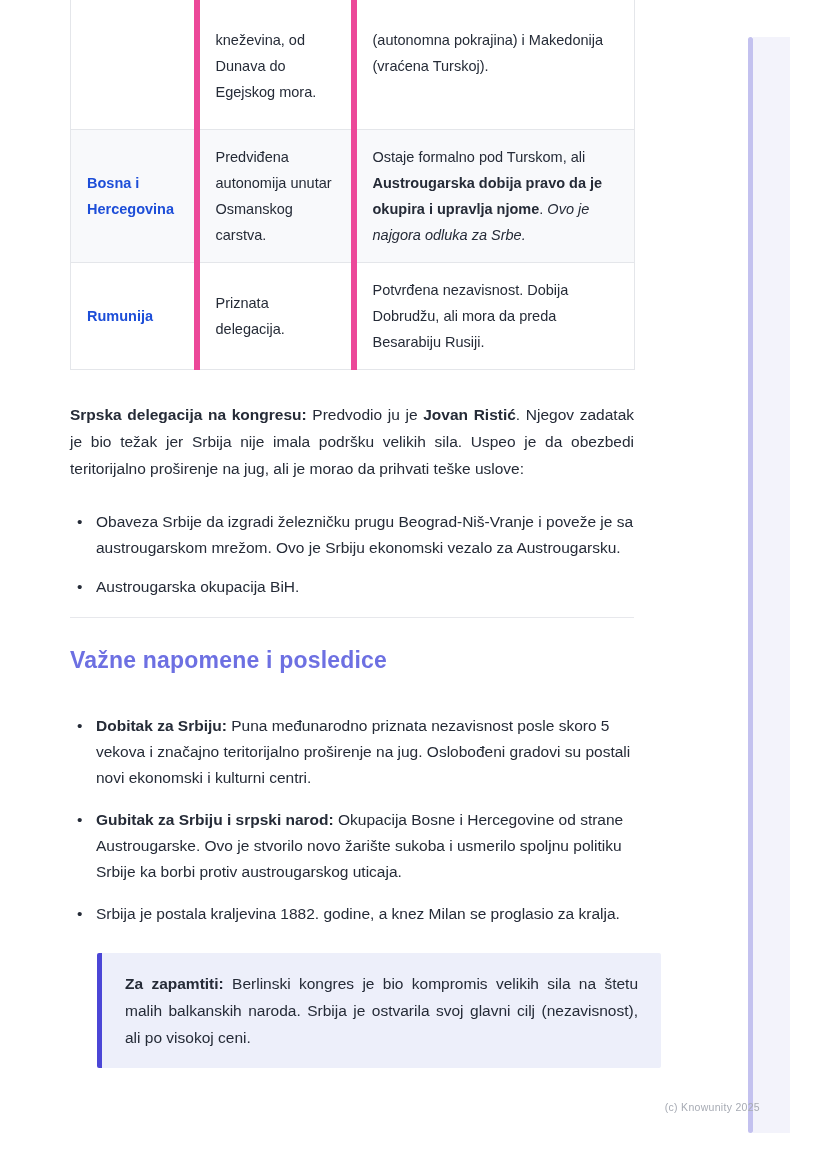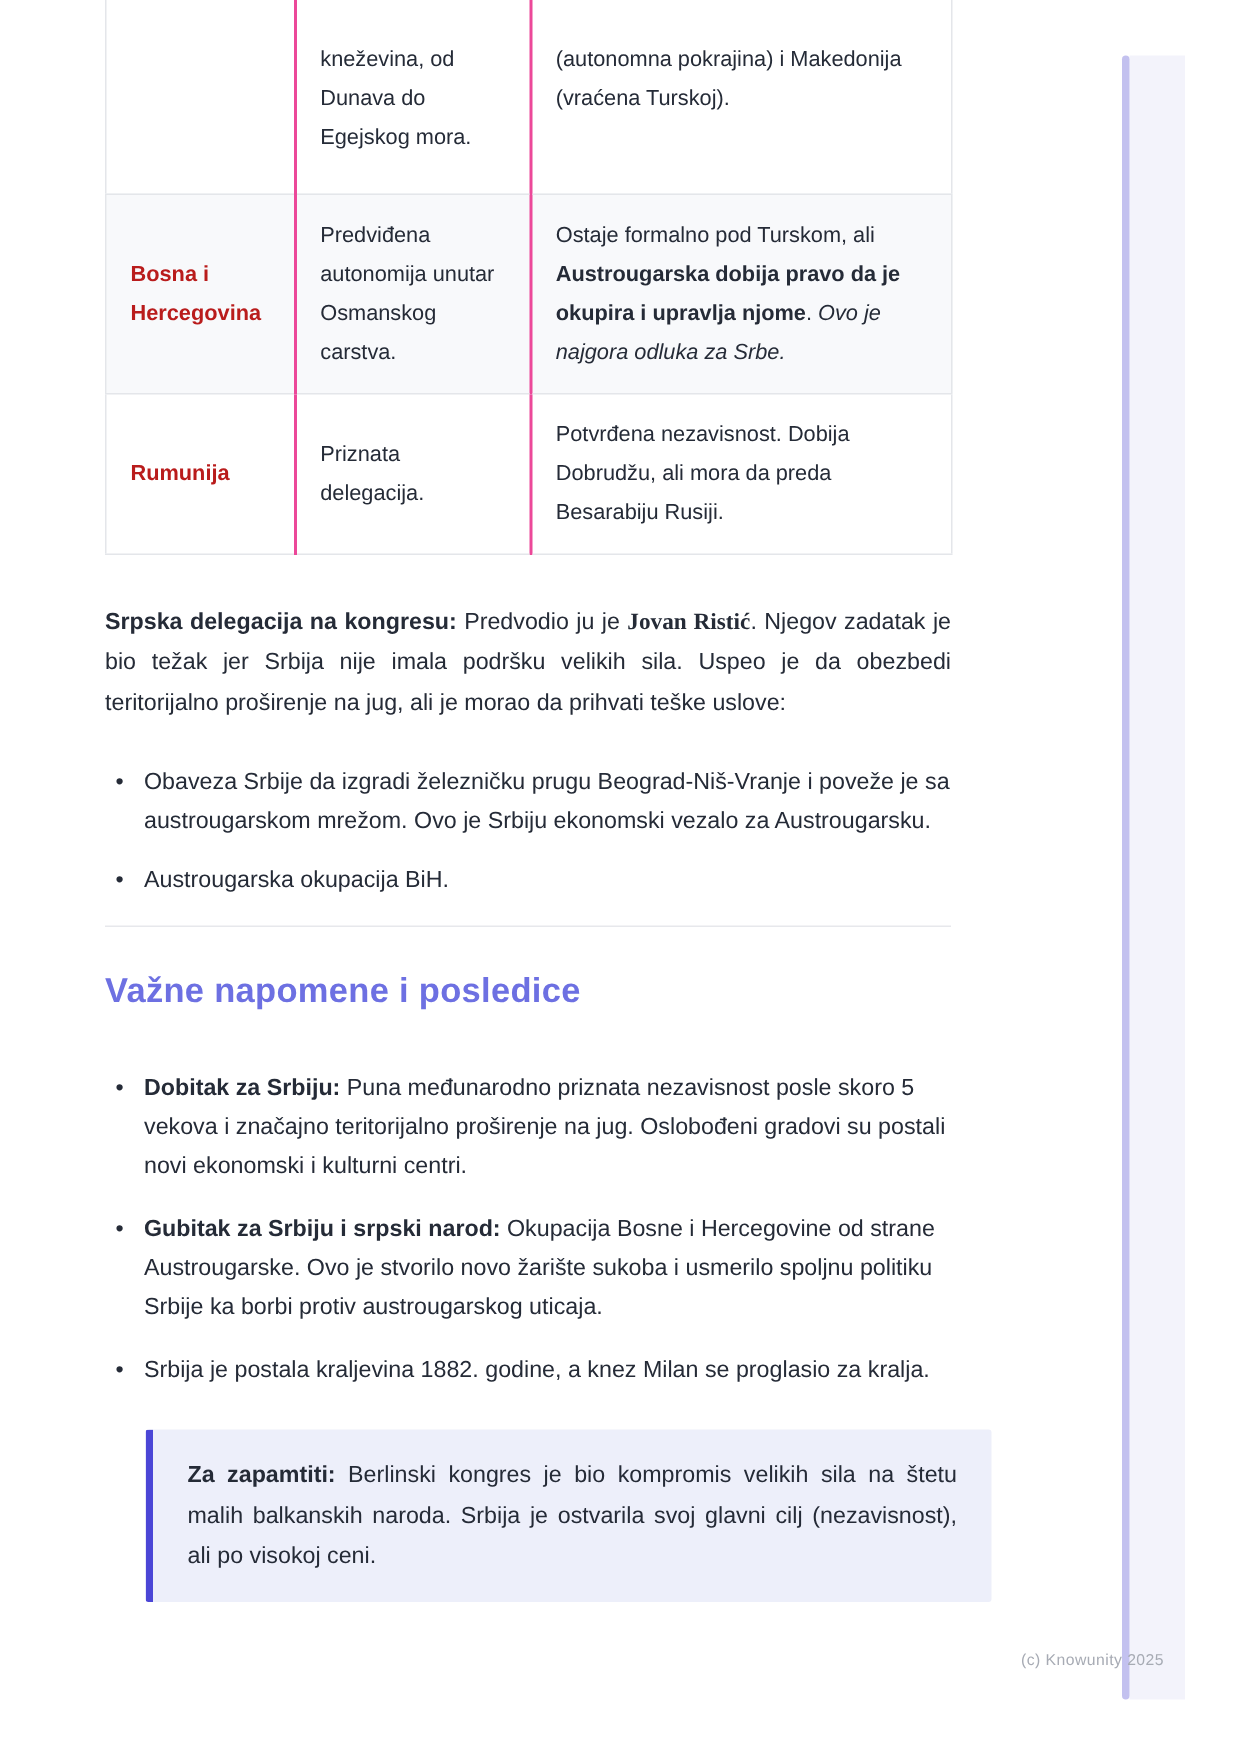--- a/index.html
+++ b/index.html
@@ -25,26 +25,26 @@
     font-size: 14.5px;
     line-height: 26px;
     border-left: 1px solid #e4e6ea;
     border-right: 1px solid #e4e6ea;
   }
   table.doc-table td {
     border-bottom: 1px solid #e4e6ea;
     padding: 14px 16px;
     vertical-align: middle;
   }
-  table.doc-table td + td { border-left: 2px solid #ec4899; margin-top: 36px; }
+  table.doc-table td + td { border-left: 6px solid #ec4899; margin-top: 36px; }
   tr.row-cut { height: 129px; }
   tr.row-cut td { vertical-align: top; padding-top: 27px; }
   tr.row-striped { height: 129px; background: var(--stripe-bg, #f8f9fb); }
   tr.row-plain { height: 104px; }
-  td.cell-territory { font-weight: 700; color: #b91c1c; }
+  td.cell-territory { font-weight: 700; color: #1d4ed8; }
 
   
   .para {
     margin-top: 31px;
     font-size: 15.5px;
     line-height: 27px;
     text-align: justify;
   }
   ul.bullets {
     list-style: none;
@@ -105,21 +105,21 @@
     position: absolute;
     left: 748px; top: 37px;
     width: 5px; height: 1096px;
     background: var(--scroll-thumb, #c3c1ef);
     border-radius: 3px;
   }
 
   .footer-watermark {
     position: absolute;
     top: 1101px;
-    right: 52px;
+    right: 68px;
     font-size: 10.5px;
     color: #a7abb4;
     letter-spacing: 0.3px;
     z-index: 2;
   }
 </style>
 </head>
 <body>
 
 <div class="content">
@@ -142,21 +142,21 @@
         <td><span>Ostaje formalno pod Turskom, ali </span><span style="font-weight: 700;">Austrougarska dobija pravo da je okupira i upravlja njome</span><span>. </span><span style="font-style: italic;">Ovo je najgora odluka za Srbe.</span></td>
       </tr>
       <tr class="row-plain">
         <td class="cell-territory"><span style="font-weight: 700;">Rumunija</span></td>
         <td><span>Priznata delegacija.</span></td>
         <td><span>Potvrđena nezavisnost. Dobija Dobrudžu, ali mora da preda Besarabiju Rusiji.</span></td>
       </tr>
     </tbody>
   </table>
 
-  <p class="para"><span style="font-weight: 700;">Srpska delegacija na kongresu:</span><span> Predvodio ju je </span><span style="font-weight: 700; font-family: Liberation Serif, serif;">Jovan Ristić</span><span>. Njegov zadatak je bio težak jer Srbija nije imala podršku velikih sila. Uspeo je da obezbedi teritorijalno proširenje na jug, ali je morao da prihvati teške uslove:</span></p>
+  <p class="para"><span style="font-weight: 700;">Srpska delegacija na kongresu:</span><span> Predvodio ju je </span><span style="font-weight: 700;">Jovan Ristić</span><span>. Njegov zadatak je bio težak jer Srbija nije imala podršku velikih sila. Uspeo je da obezbedi teritorijalno proširenje na jug, ali je morao da prihvati teške uslove:</span></p>
 
   <ul class="bullets">
     <li><span>Obaveza Srbije da izgradi železničku prugu Beograd-Niš-Vranje i poveže je sa austrougarskom mrežom. Ovo je Srbiju ekonomski vezalo za Austrougarsku.</span></li>
     <li><span>Austrougarska okupacija BiH.</span></li>
   </ul>
 
   <hr class="divider">
 
   <h2 class="section-title">Važne napomene i posledice</h2>
 

